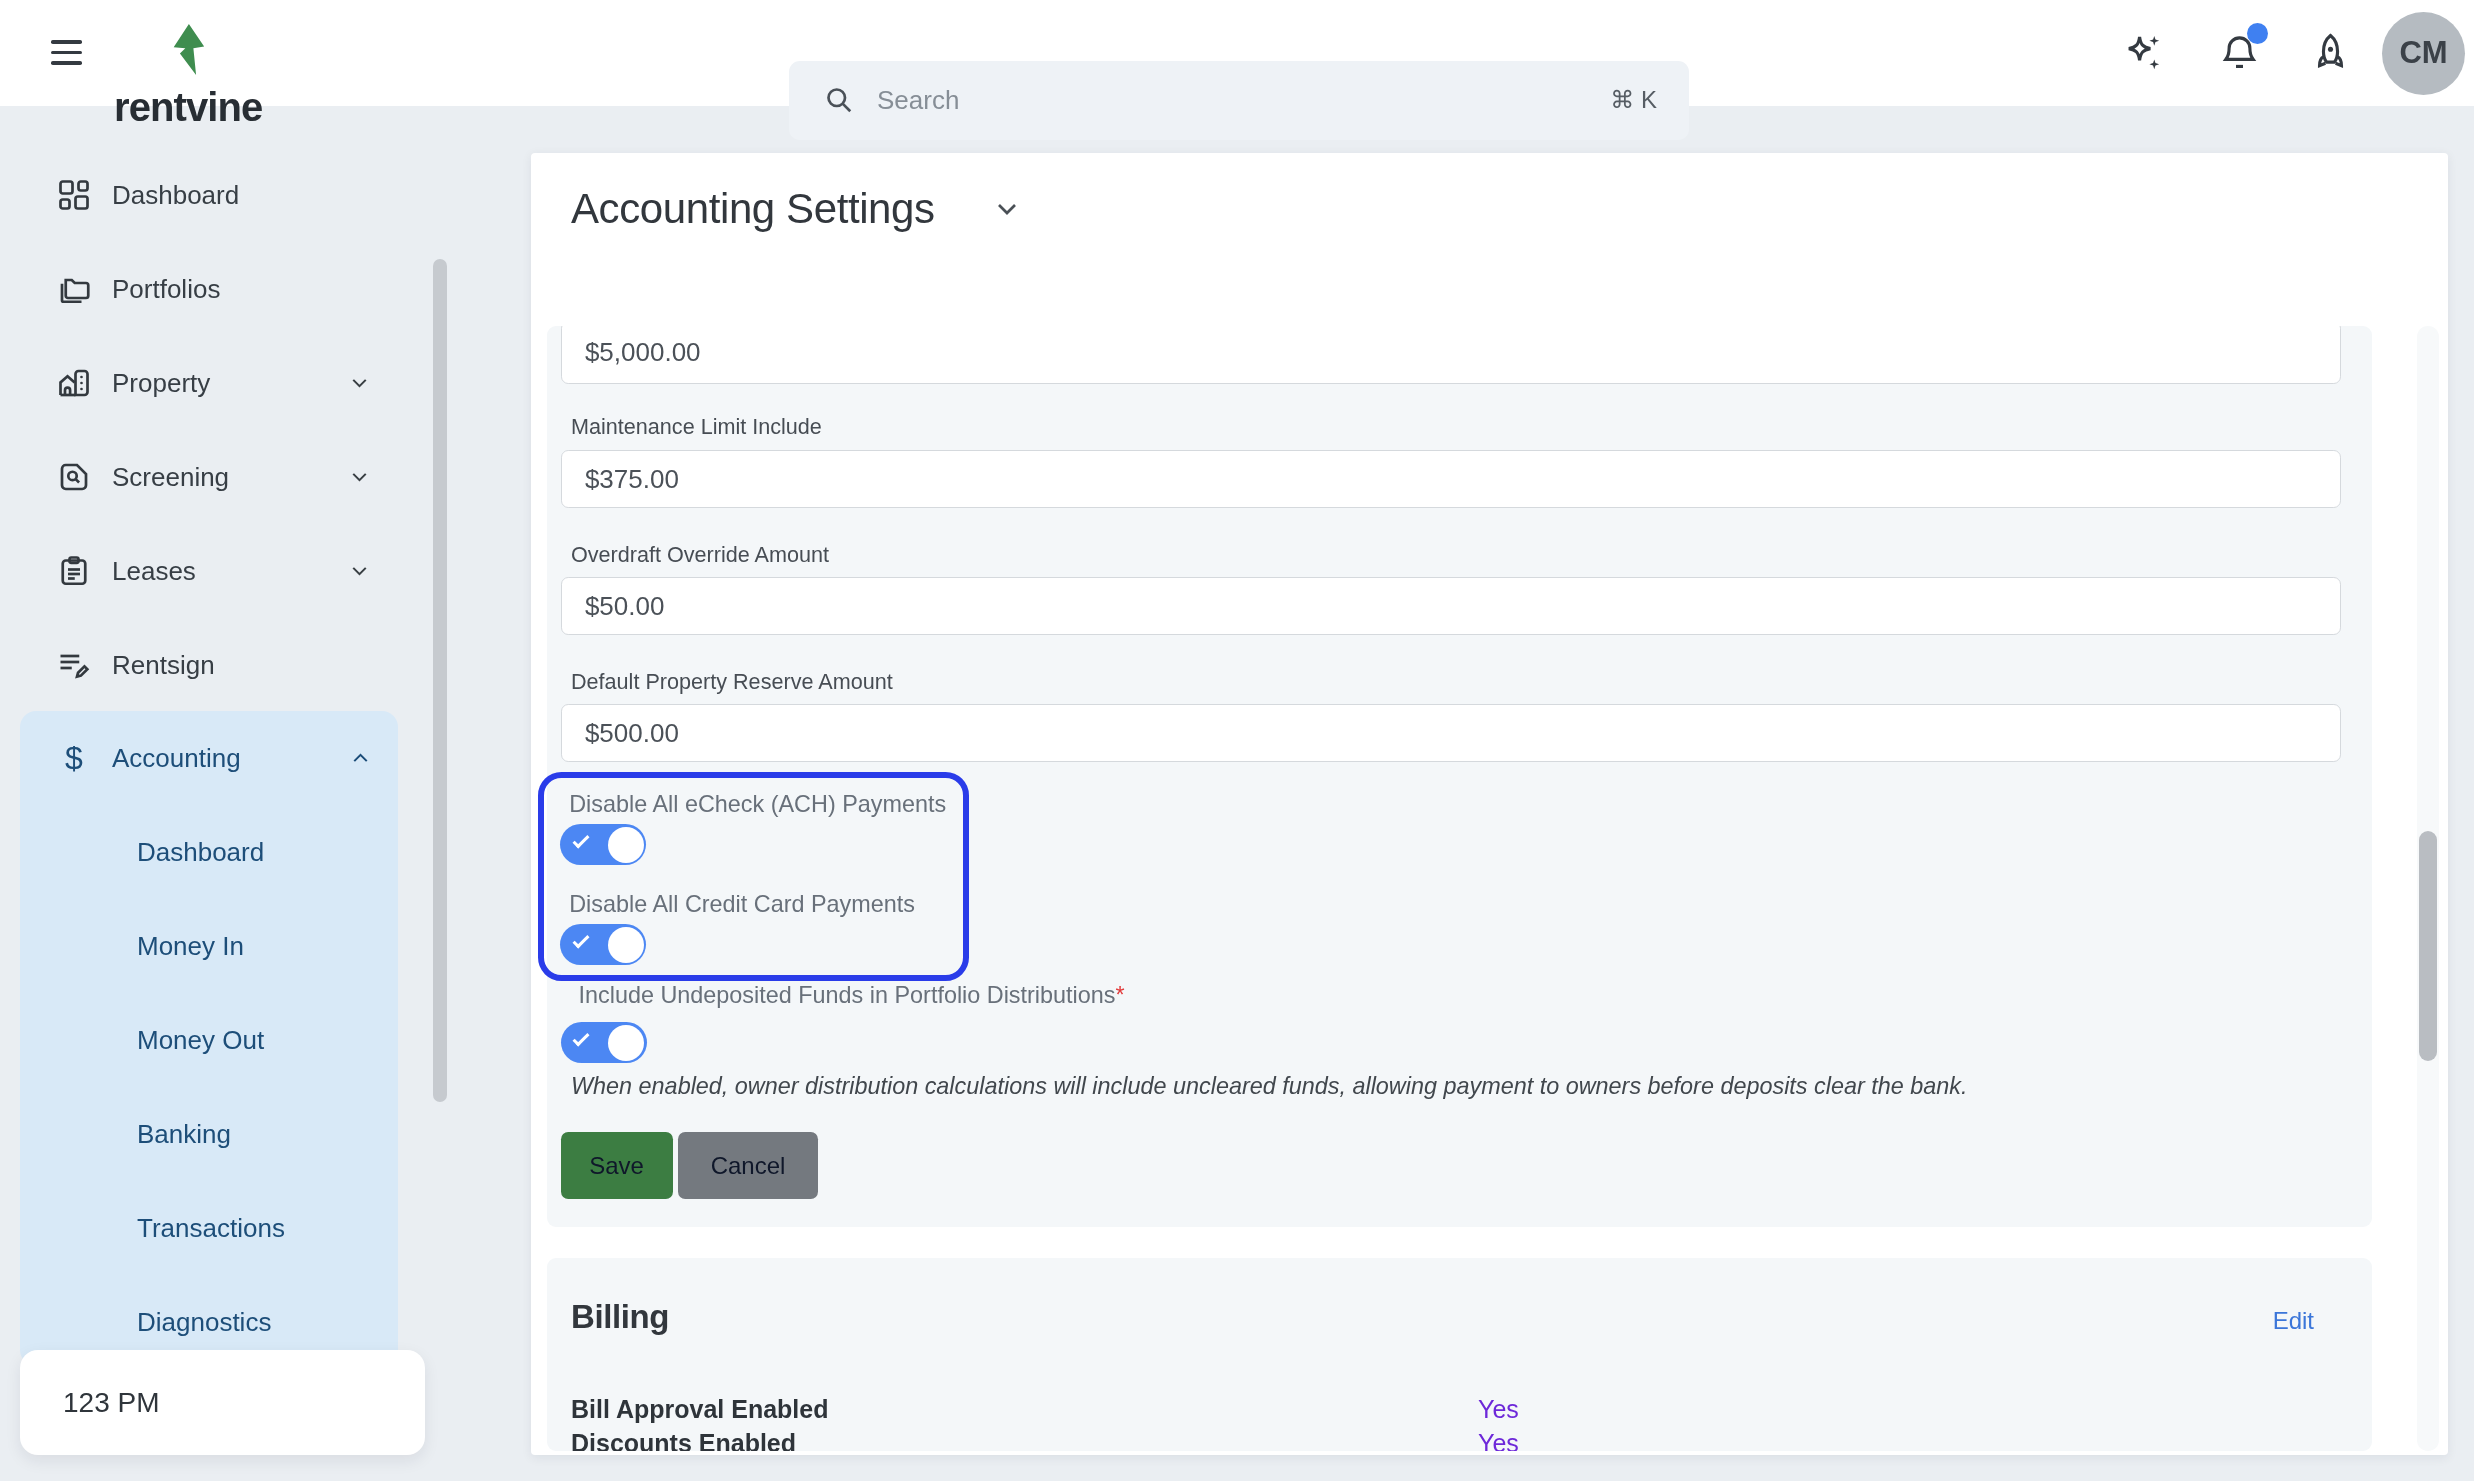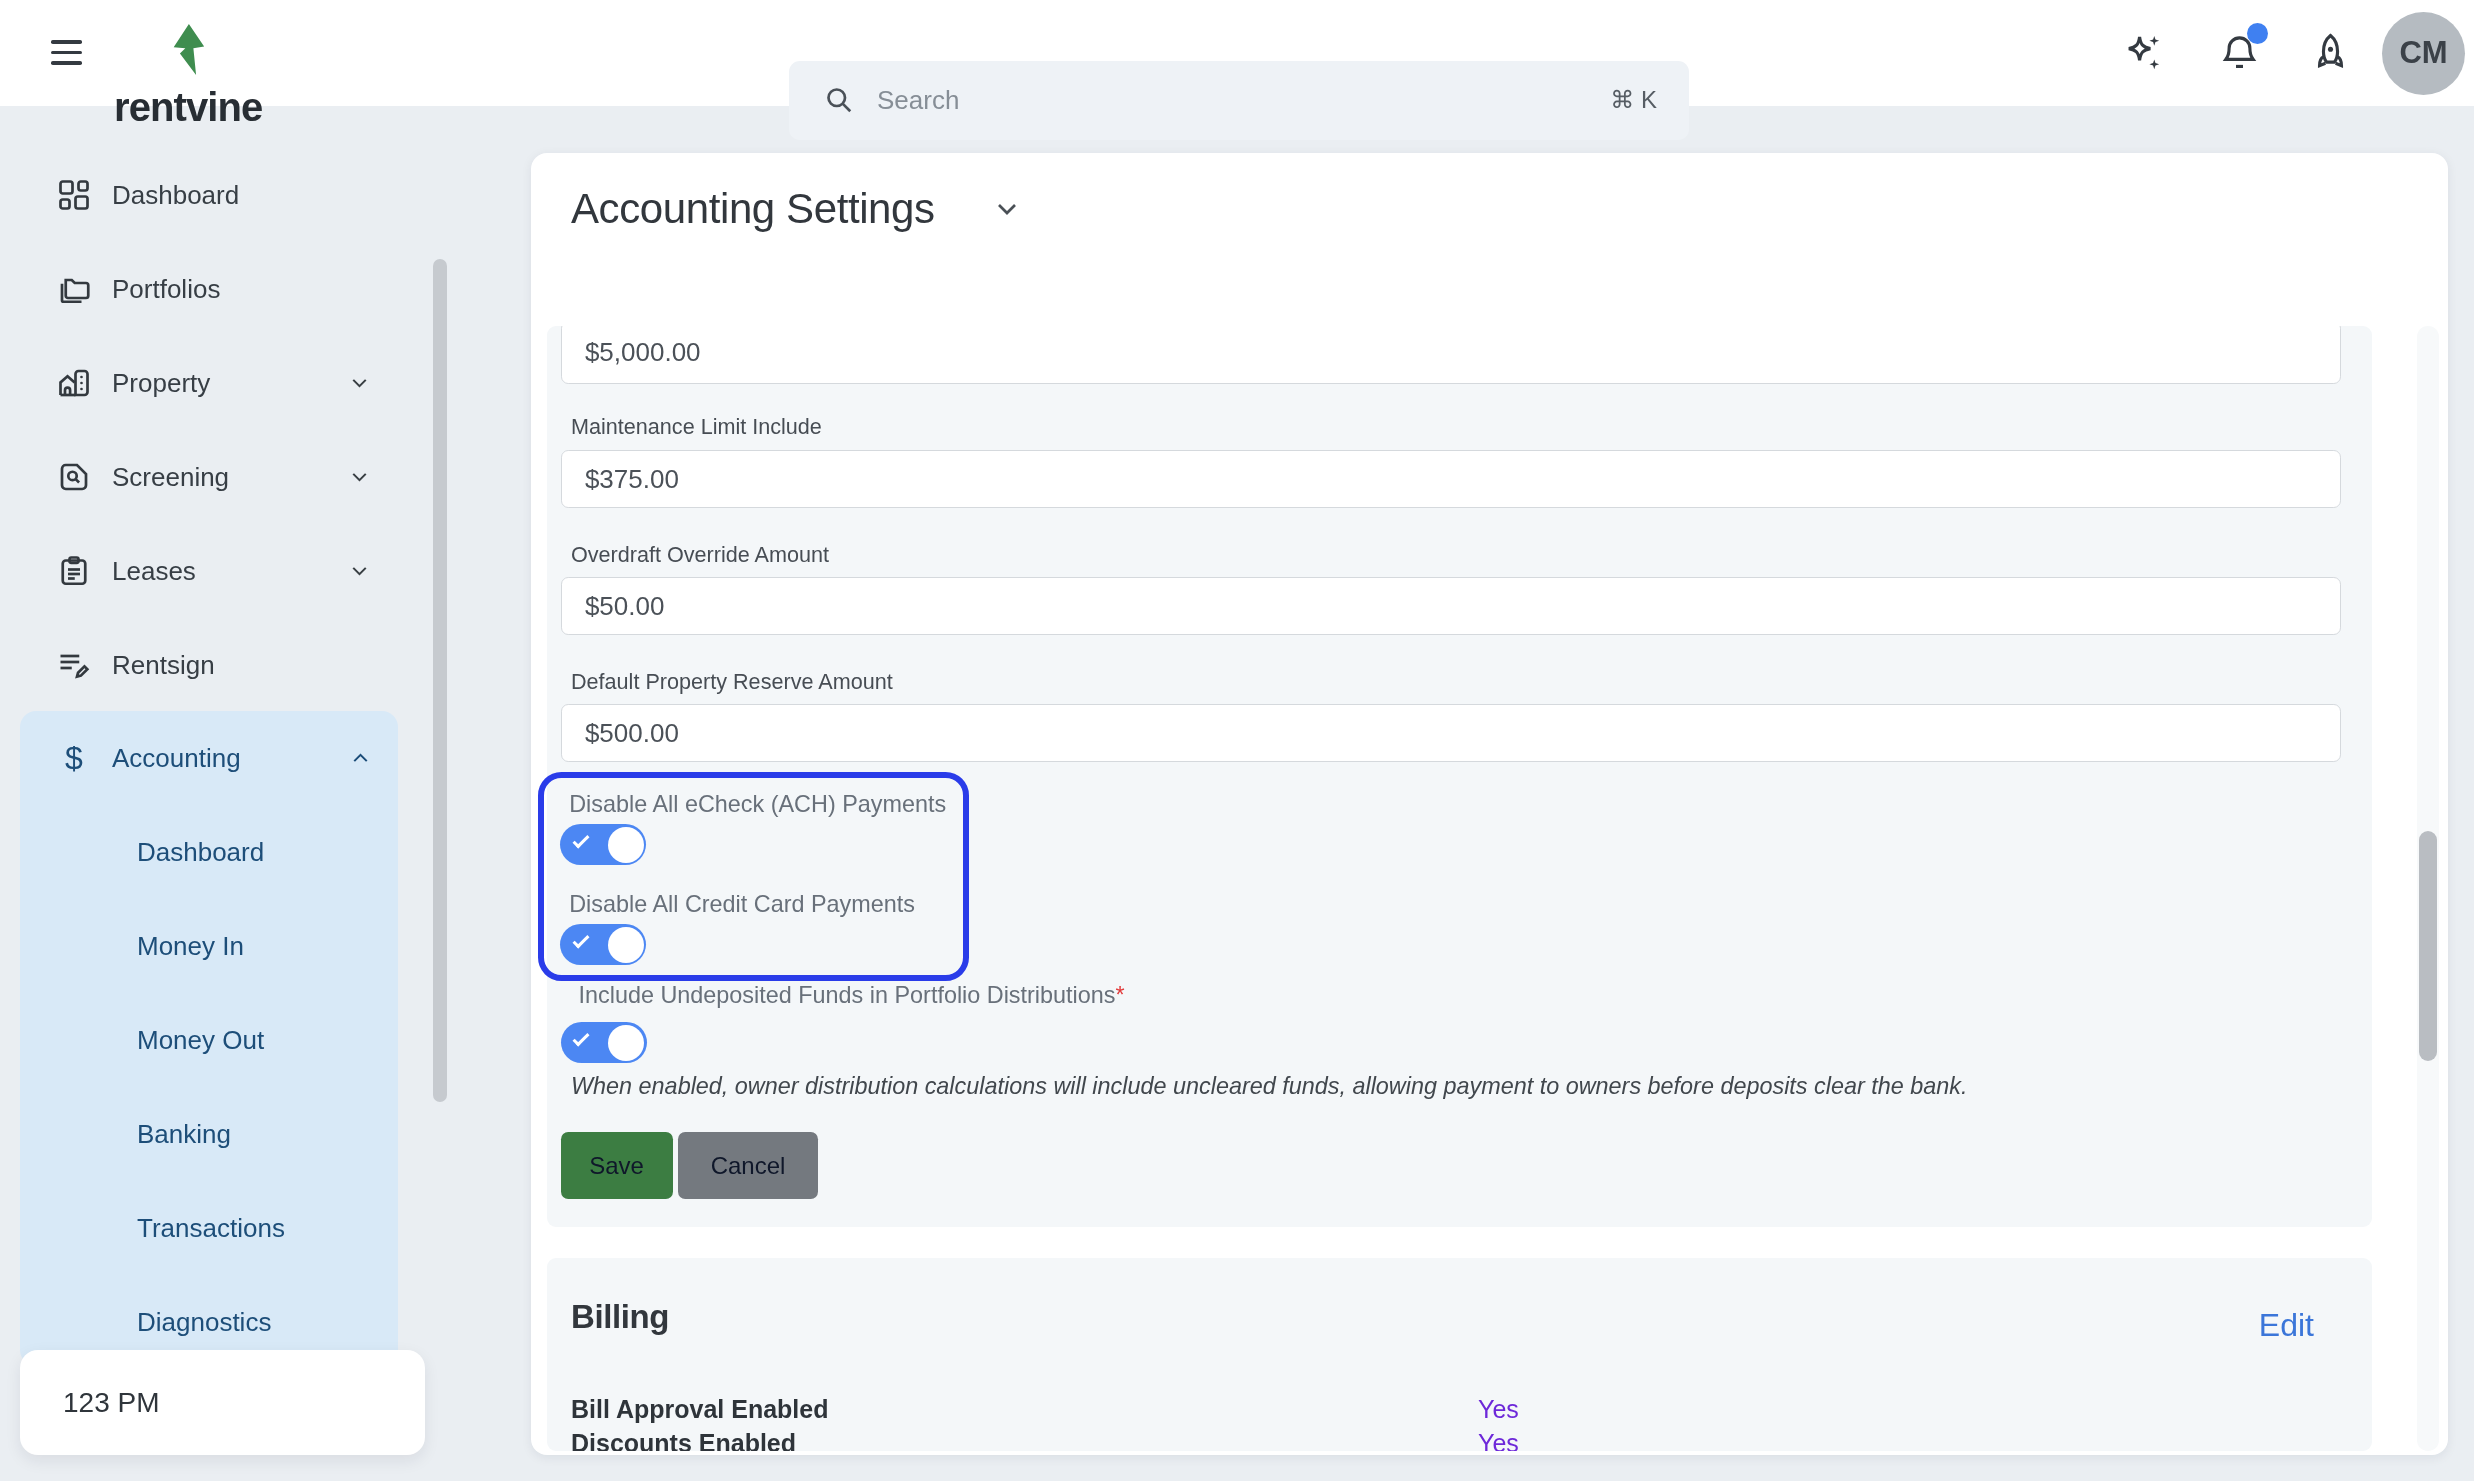--- a/index.html
+++ b/index.html
@@ -28,21 +28,21 @@
   .side-chevron { position:absolute; left:347px; top:50%; transform:translateY(-50%); }
   .acct-group { position:absolute; left:20px; top:605px; width:378px; height:655px; background:#d8e9f7; border-radius:16px; }
   .acct-head { height:94px; display:flex; align-items:center; padding-left:36px; gap:20px; font-size:26px; color:#1d4e79; position:relative; cursor:pointer; }
   .acct-head .dollar { width:36px; text-align:center; font-size:32px; color:#1d4e79; }
   .acct-head .side-chevron { left:328px; }
   .acct-child { height:94px; display:flex; align-items:center; padding-left:117px; font-size:26px; color:#1d4e79; cursor:pointer; }
   .sidebar-scrollbar { position:absolute; left:433px; top:153px; width:13.5px; height:843px; background:#c6cacf; border-radius:7.2px; }
   .sidebar-footer { position:absolute; left:20px; top:1350px; width:405px; height:105px; background:#ffffff; border-radius:18px; box-shadow:0 5.4px 16px rgba(20,30,50,.08); display:flex; align-items:center; padding-left:43px; font-size:28px; color:#2f353b; z-index:5; }
 
   
-  .main-card { position:absolute; left:531px; top:153px; width:1917px; height:1302px; background:#ffffff; border-radius:16px; box-shadow:0 2.7px 10.8px rgba(20,30,50,.07); }
+  .main-card { position:absolute; left:531px; top:153px; width:1917px; height:1302px; background:#ffffff; border-radius:4px; box-shadow:0 2.7px 10.8px rgba(20,30,50,.07); }
   .page-title-row { position:absolute; left:40px; top:32px; display:flex; align-items:center; gap:56px; }
   .page-title { font-size:42px; font-weight:500; color:#32373d; letter-spacing:-0.4px; }
 
   .panel { position:absolute; left:16px; width:1825px; background:#f4f7f9; border-radius:9px; overflow:hidden; }
   .panel.form-panel { top:173px; height:901px; }
   .panel.billing-panel { top:1105px; height:193px; }
 
   .field-label { position:absolute; left:24px; font-size:21.6px; color:#474d54; line-height:32px; }
   .text-input { position:absolute; left:13.5px; width:1780px; height:58px; background:#ffffff; border:1.8px solid #d5d9dd; border-radius:7.2px; font-size:26px; color:#4b5158; padding:0 23.4px; font-family:"Liberation Sans",sans-serif; outline:none; }
 
@@ -54,21 +54,21 @@
 
   .highlight-box { position:absolute; left:7.2px; top:619px; width:431px; height:209px; border:6.3px solid #2a3ce9; border-radius:23.4px; z-index:3; }
 
   .note-text { position:absolute; left:24px; font-style:italic; font-size:23.4px; color:#41474d; line-height:31px; }
 
   .btn { position:absolute; top:806px; height:67px; border:none; border-radius:7.2px; font-size:24px; color:#0f172a; cursor:pointer; font-family:"Liberation Sans",sans-serif; }
   .btn-save { left:13.5px; width:112px; background:#3c7d42; }
   .btn-cancel { left:131px; width:140px; background:#74797f; }
 
   .billing-title { position:absolute; left:24px; top:40px; font-size:33px; color:#32373d; letter-spacing:-0.4px; }
-  .edit-link { position:absolute; right:58px; top:49px; font-size:32px; color:#3b76d9; cursor:pointer; }
+  .edit-link { position:absolute; right:58px; top:49px; font-size:24px; color:#3b76d9; cursor:pointer; }
   .billing-row-label { position:absolute; left:24px; font-size:25px; font-weight:bold; color:#2e343a; line-height:32px; }
   .billing-row-value { position:absolute; left:931px; font-size:25px; color:#6d28d9; line-height:32px; }
 
   .main-scroll-track { position:absolute; left:1886px; top:173px; width:21.6px; height:1125px; background:#f7f9fa; border-radius:10.8px; }
   .main-scroll-thumb { position:absolute; left:1888px; top:678px; width:18px; height:230px; background:#b9bdc2; border-radius:9px; }
 
   svg { display:block; }
 </style>
 </head>
 <body>

